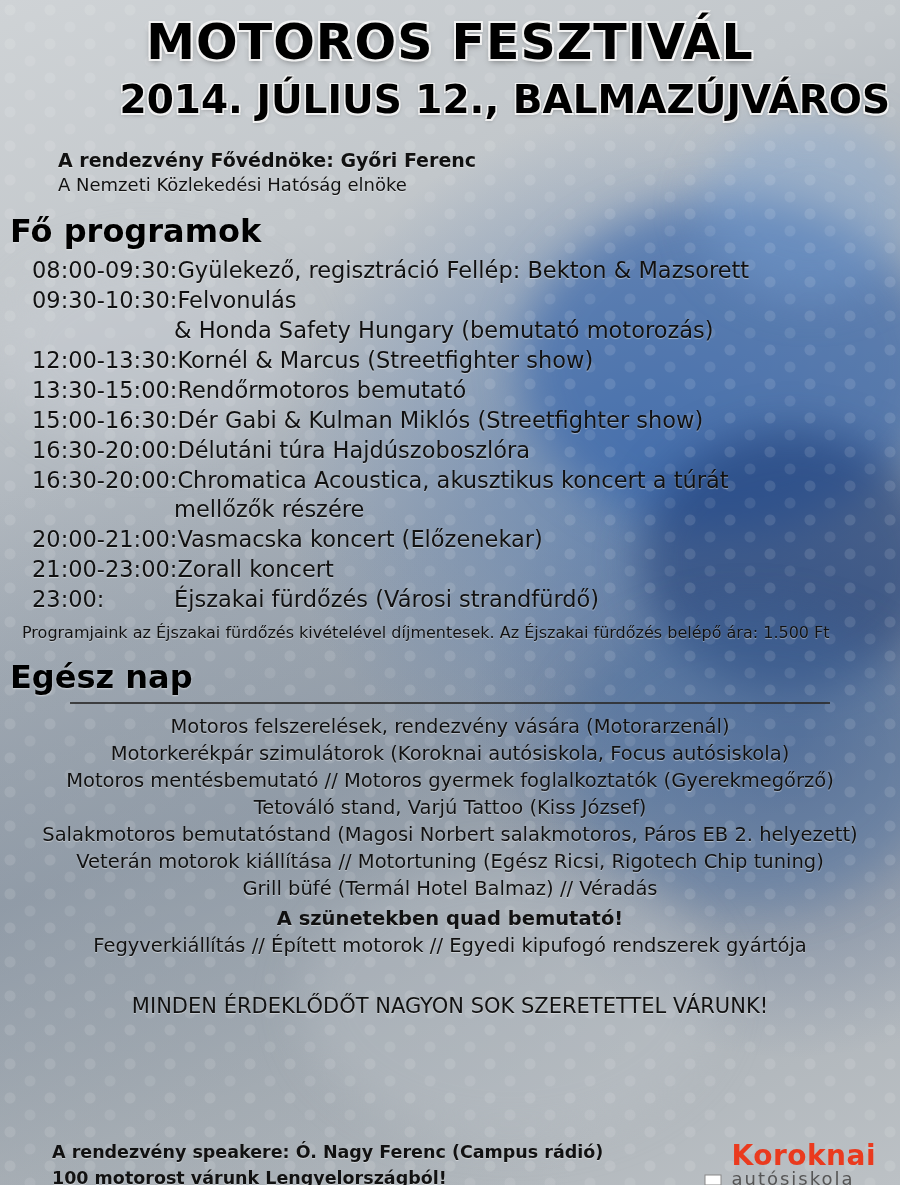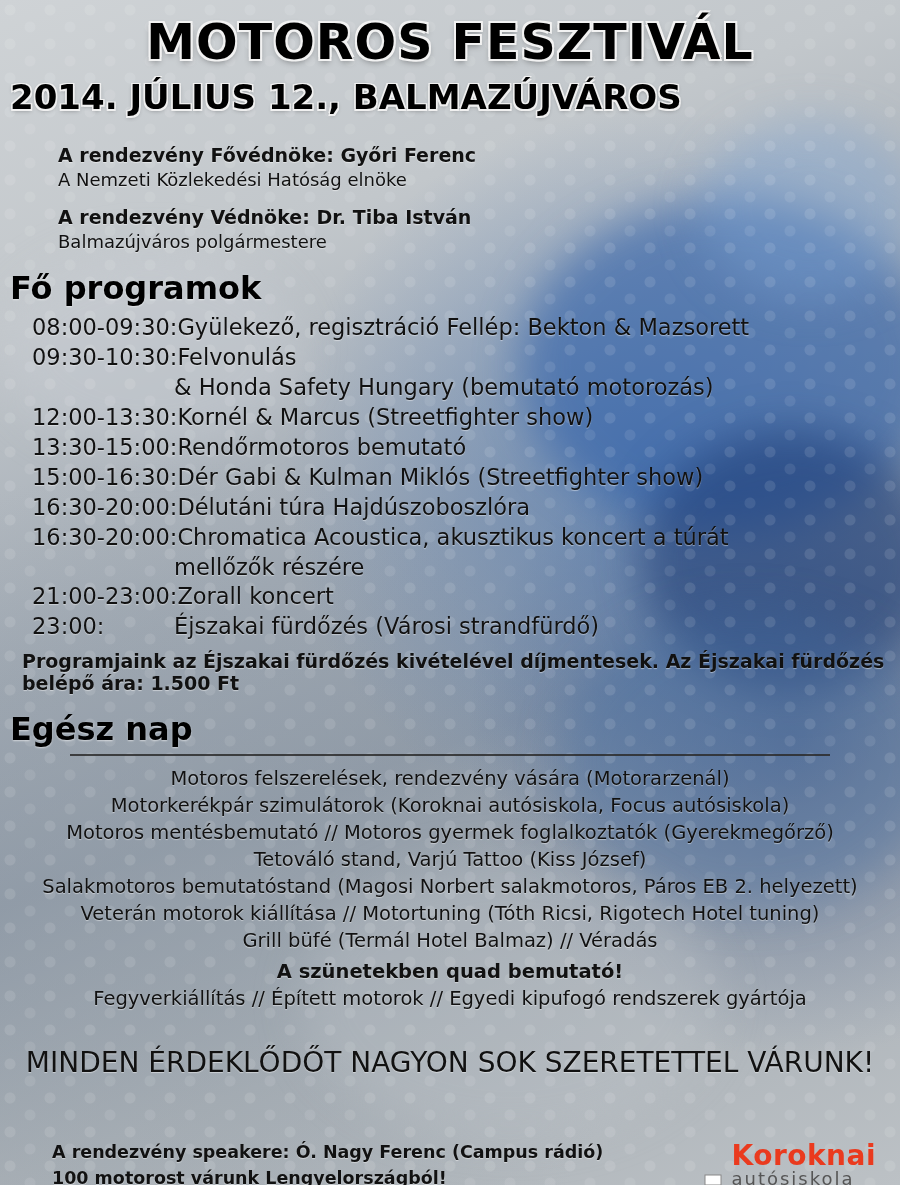--- a/index.html
+++ b/index.html
@@ -65,22 +65,22 @@
     letter-spacing: 1px;
     color: #000;
     margin: 14px 0 0 0;
     font-family: "DejaVu Sans", sans-serif;
     text-shadow:
       -2px -2px 0 #f2f2f2, 2px -2px 0 #f2f2f2,
       -2px 2px 0 #f2f2f2, 2px 2px 0 #f2f2f2,
       0 3px 6px rgba(0,0,0,0.35);
   }
   .title-sub {
-    text-align: left;
-    font-size: 34px;
+    text-align: right;
+    font-size: 39px;
     font-weight: bold;
     color: #000;
     margin: 6px 0 0 0;
     text-shadow:
       -1.5px -1.5px 0 #f0f0f0, 1.5px -1.5px 0 #f0f0f0,
       -1.5px 1.5px 0 #f0f0f0, 1.5px 1.5px 0 #f0f0f0,
       0 2px 4px rgba(0,0,0,0.3);
   }
 
   .patrons {
@@ -138,43 +138,42 @@
   .program-cont {
     margin-left: 142px;
     font-size: 22.5px;
     line-height: 1.33;
     color: #111;
     text-shadow: 0 1px 1px rgba(255,255,255,0.45);
   }
 
   .fee-note {
     margin: 8px 0 0 12px;
-    font-size: 19px;
-    color: #111;
-    text-shadow: 0 1px 1px rgba(255,255,255,0.45);
-    font-weight: bold;
+    font-size: 16px;
+    color: #111;
+    text-shadow: 0 1px 1px rgba(255,255,255,0.45);
   }
 
   .allday-list {
     margin: 0;
     padding: 0;
     list-style: none;
     text-align: center;
   }
   .allday-item {
     font-size: 19.5px;
     line-height: 1.38;
     color: #111;
     text-shadow: 0 1px 1px rgba(255,255,255,0.45);
   }
   .allday-item.bold { font-weight: bold; margin-top: 4px; }
 
   .welcome {
     text-align: center;
-    font-size: 28px;
+    font-size: 21px;
     color: #111;
     margin-top: 34px;
     text-shadow: 0 1px 1px rgba(255,255,255,0.45);
   }
 
   .footer {
     position: absolute;
     left: 0;
     right: 0;
     bottom: 8px;
@@ -228,24 +227,20 @@
 
   <div id="content">
     <div class="title-main">MOTOROS FESZTIVÁL</div>
     <div class="title-sub">2014. JÚLIUS 12., BALMAZÚJVÁROS</div>
 
     <div class="patrons">
       <div class="patron-block">
         <div class="patron-line1">A rendezvény Fővédnöke: Győri Ferenc</div>
         <div class="patron-line2">A Nemzeti Közlekedési Hatóság elnöke</div>
       </div>
-      <div class="patron-block">
-        <div class="patron-line1">A rendezvény Védnöke: Dr. Tiba István</div>
-        <div class="patron-line2">Balmazújváros polgármestere</div>
-      </div>
     </div>
 
     <div class="section-heading">Fő programok</div>
 
     <ul class="program-list">
       <li>
         <div class="program-row">
           <span class="program-time">08:00-09:30:</span>
           <span class="program-text">Gyülekező, regisztráció  Fellép: Bekton &amp; Mazsorett</span>
         </div>
@@ -282,20 +277,26 @@
           <span class="program-time">16:30-20:00:</span>
           <span class="program-text">Délutáni túra Hajdúszoboszlóra</span>
         </div>
       </li>
       <li>
         <div class="program-row">
           <span class="program-time">16:30-20:00:</span>
           <span class="program-text">Chromatica Acoustica, akusztikus koncert a túrát</span>
         </div>
         <div class="program-cont">mellőzők részére</div>
+      </li>
+      <li>
+        <div class="program-row">
+          <span class="program-time">20:00-21:00:</span>
+          <span class="program-text">Vasmacska koncert (Előzenekar)</span>
+        </div>
       </li>
       <li>
         <div class="program-row">
           <span class="program-time">21:00-23:00:</span>
           <span class="program-text">Zorall koncert</span>
         </div>
       </li>
       <li>
         <div class="program-row">
           <span class="program-time">23:00:</span>
@@ -308,21 +309,21 @@
 
     <div class="section-heading">Egész nap</div>
     <div class="heading-rule"></div>
 
     <ul class="allday-list">
       <li class="allday-item">Motoros felszerelések, rendezvény vására (Motorarzenál)</li>
       <li class="allday-item">Motorkerékpár szimulátorok (Koroknai autósiskola, Focus autósiskola)</li>
       <li class="allday-item">Motoros mentésbemutató // Motoros gyermek foglalkoztatók (Gyerekmegőrző)</li>
       <li class="allday-item">Tetováló stand, Varjú Tattoo (Kiss József)</li>
       <li class="allday-item">Salakmotoros bemutatóstand (Magosi Norbert salakmotoros, Páros EB 2. helyezett)</li>
-      <li class="allday-item">Veterán motorok kiállítása // Motortuning (Tóth Ricsi, Rigotech Hotel tuning)</li>
+      <li class="allday-item">Veterán motorok kiállítása // Motortuning (Egész Ricsi, Rigotech Chip tuning)</li>
       <li class="allday-item">Grill büfé (Termál Hotel Balmaz) // Véradás</li>
       <li class="allday-item bold">A szünetekben quad bemutató!</li>
       <li class="allday-item">Fegyverkiállítás // Épített motorok // Egyedi kipufogó rendszerek gyártója</li>
     </ul>
 
     <div class="welcome">MINDEN ÉRDEKLŐDŐT NAGYON SOK SZERETETTEL VÁRUNK!</div>
 
     <div class="footer">
       <div class="footer-text">
         <div>A rendezvény speakere: Ó. Nagy Ferenc (Campus rádió)</div>

